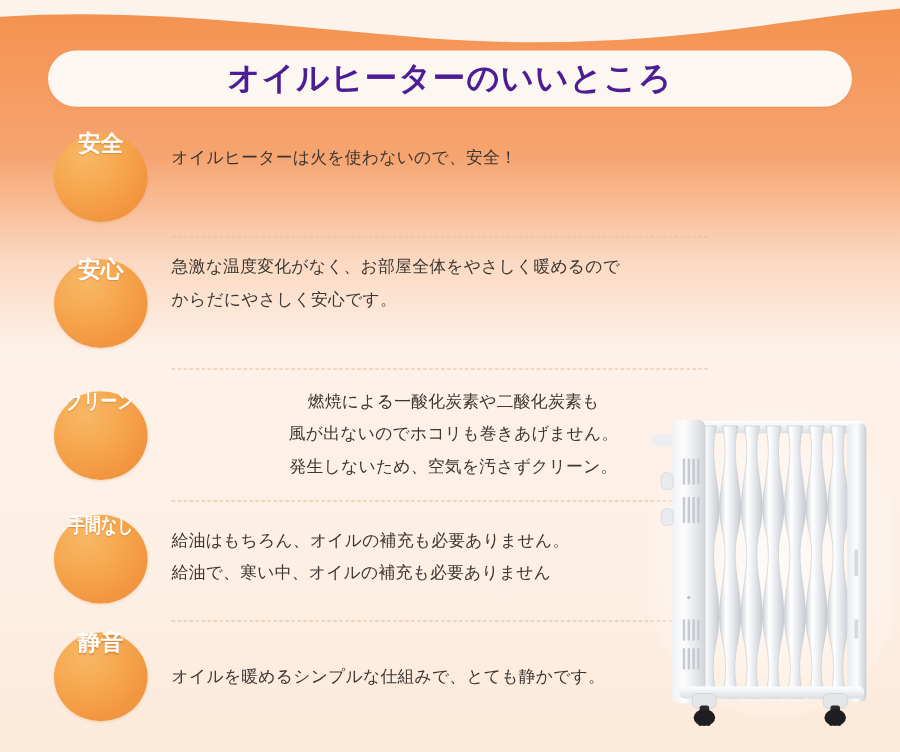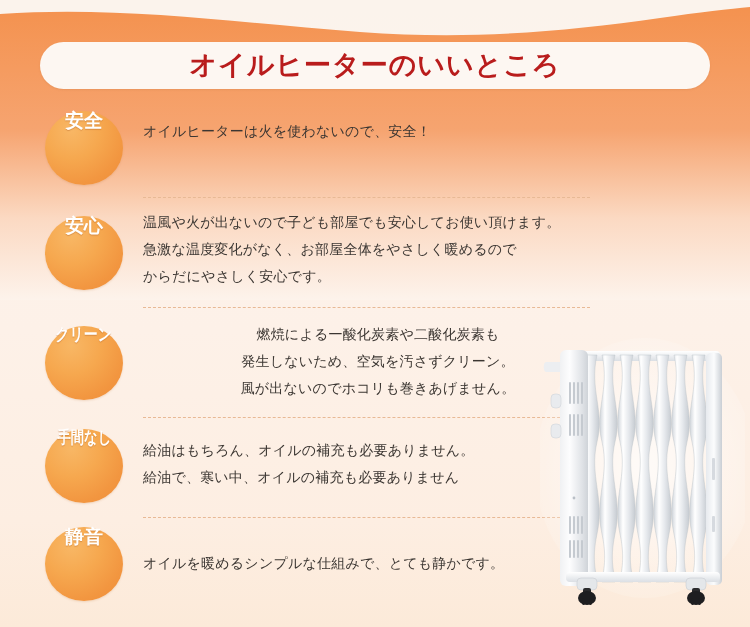--- a/index.html
+++ b/index.html
@@ -52,21 +52,21 @@
     background: #fdf7f2;
     border-radius: 24px;
     box-shadow: 0 1px 2px rgba(180,110,60,0.18);
     display: flex;
     align-items: center;
     justify-content: center;
   }
   .title-text {
     font-size: 27px;
     font-weight: bold;
-    color: #b91c1c;
+    color: #4c1d95;
     letter-spacing: 1px;
     line-height: 1;
     white-space: nowrap;
   }
 
   
   .rows {
     position: absolute;
     left: 0;
     top: 100px;
@@ -173,35 +173,34 @@
         <div class="body-line">オイルヒーターは火を使わないので、安全！</div>
       </div>
       <div class="row-sep" style="top:97px;"></div>
     </div>
 
     <div class="row" style="height:110px;">
       <div class="badge" style="top:19px;">
         <span class="badge-text">安心</span>
       </div>
       <div class="row-body" style="top:12px;">
-        <div class="body-line">温風や火が出ないので子ども部屋でも安心してお使い頂けます。</div>
         <div class="body-line">急激な温度変化がなく、お部屋全体をやさしく暖めるので</div>
         <div class="body-line">からだにやさしく安心です。</div>
       </div>
       <div class="row-sep" style="top:110px;"></div>
     </div>
 
     <div class="row" style="height:110px;">
       <div class="badge" style="top:19px;">
         <span class="badge-text small">クリーン</span>
       </div>
       <div class="row-body" style="top:14px;text-align:center;">
         <div class="body-line">燃焼による一酸化炭素や二酸化炭素も</div>
+        <div class="body-line">風が出ないのでホコリも巻きあげません。</div>
         <div class="body-line">発生しないため、空気を汚さずクリーン。</div>
-        <div class="body-line">風が出ないのでホコリも巻きあげません。</div>
       </div>
       <div class="row-sep" style="top:110px;"></div>
     </div>
 
     <div class="row" style="height:100px;">
       <div class="badge" style="top:12px;">
         <span class="badge-text xsmall">手間なし</span>
       </div>
       <div class="row-body" style="top:20px;">
         <div class="body-line">給油はもちろん、オイルの補充も必要ありません。</div>

